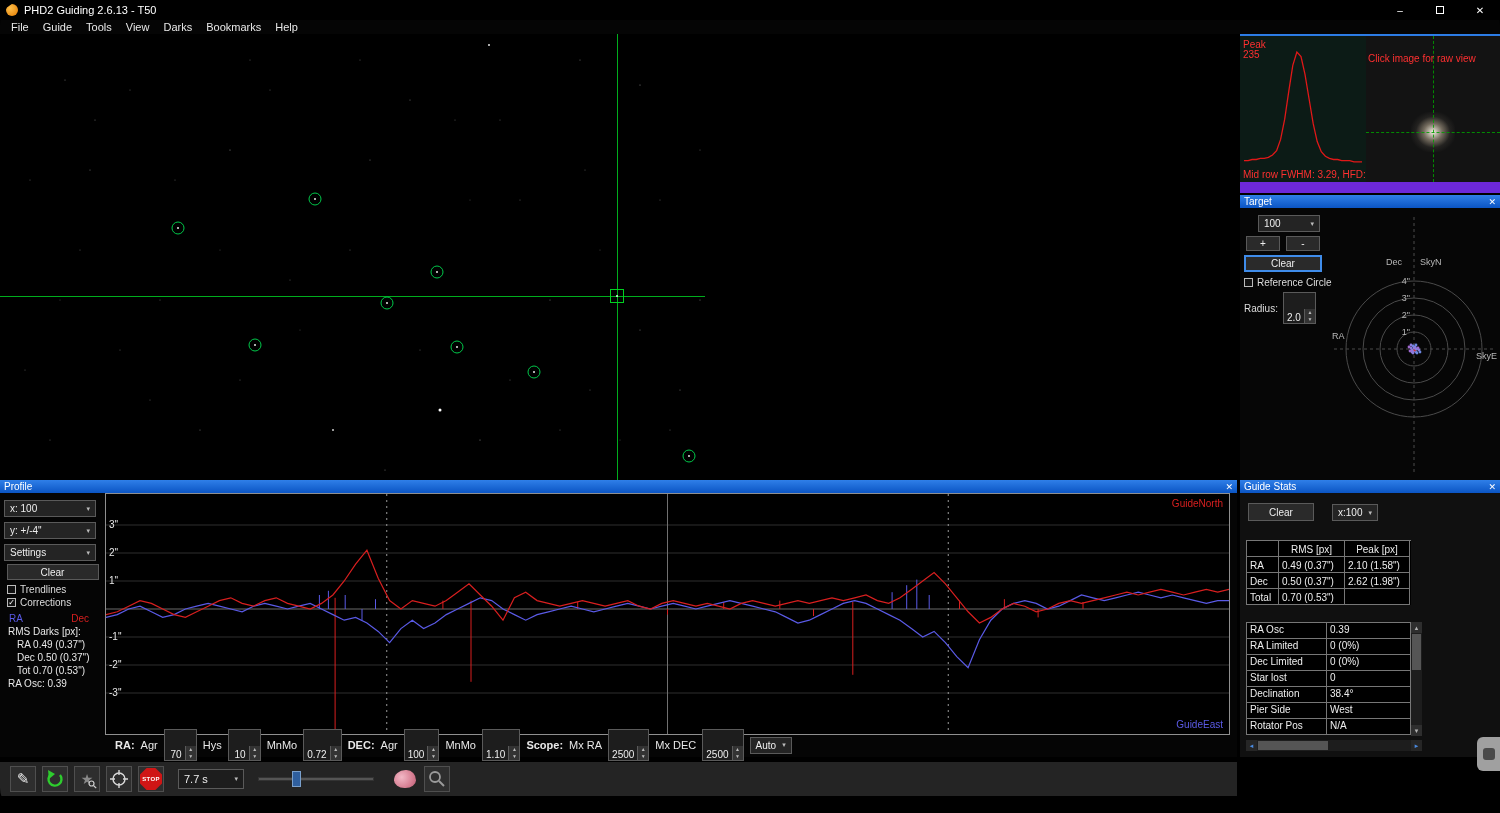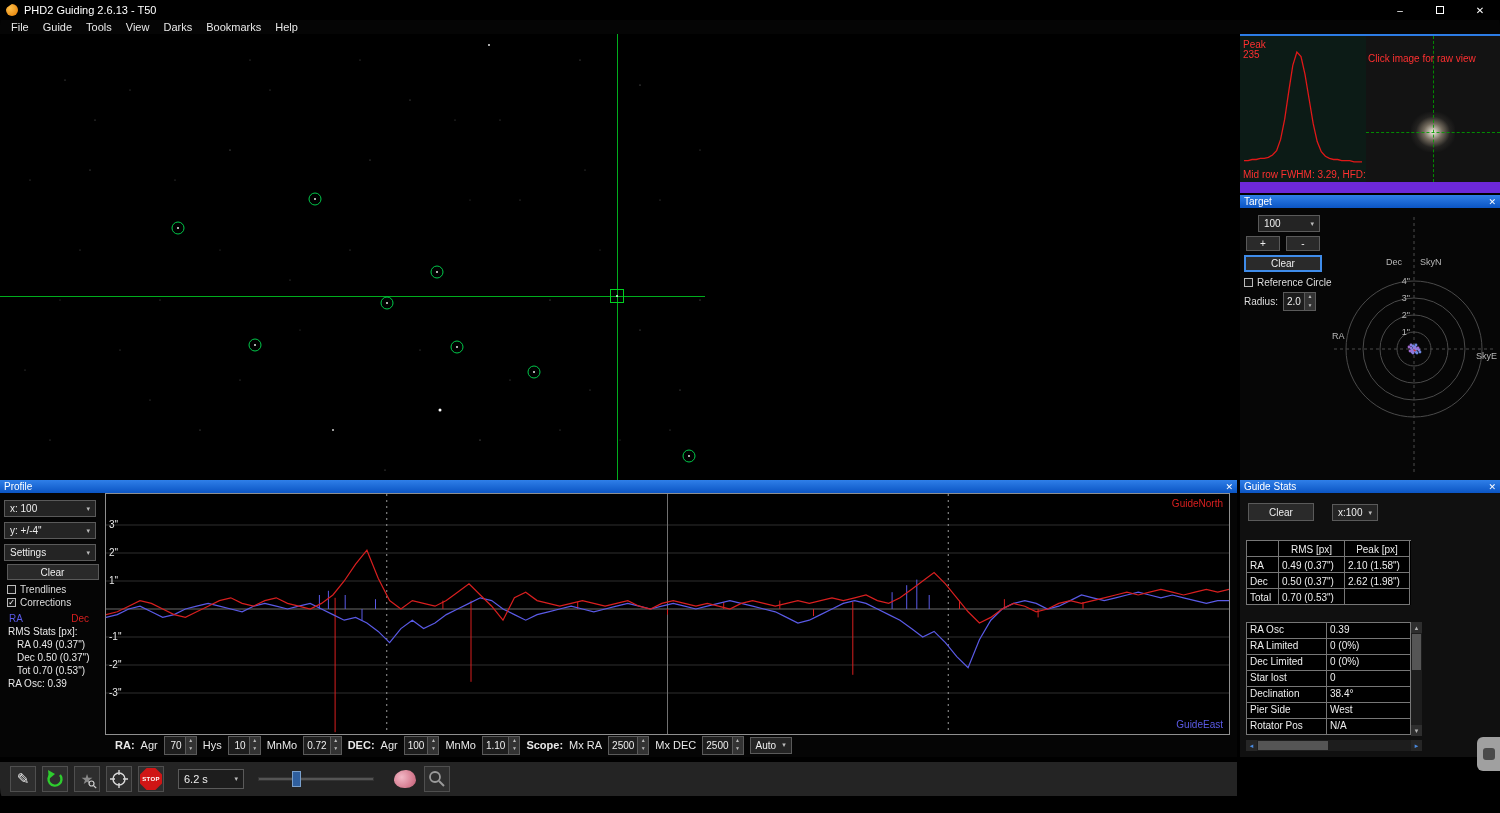--- a/index.html
+++ b/index.html
@@ -48,21 +48,21 @@
   .tg { left:1240px; top:195px; width:260px; height:285px; background:#060606; }
   .dd { display:inline-flex; align-items:center; height:17px; border:1px solid #5a5a5a; background:#242424; padding:0 5px; gap:6px; font-size:10px; color:#eee; }
   .dd-arrow { font-size:7px; color:#bbb; margin-left:auto; }
   .tg-dd { position:absolute; left:18px; top:20px; width:62px; }
   .tg-btn { position:absolute; width:34px; height:15px; background:#2a2a2a; border:1px solid #5a5a5a; color:#eee; font-size:10px; line-height:12px; }
   .plus { left:6px; top:41px; } .minus { left:46px; top:41px; }
   .tg-clear { position:absolute; left:4px; top:60px; width:78px; height:17px; background:#2a2a2a; border:2px solid #3f8cea; color:#eee; font-size:10px; }
   .tg-chk { position:absolute; left:4px; top:82px; display:flex; align-items:center; gap:4px; font-size:10px; color:#ddd; }
   .cbox { width:9px; height:9px; border:1px solid #bbb; background:#111; display:inline-flex; align-items:center; justify-content:center; font-size:8px; color:#fff; }
   .tg-radius { position:absolute; left:4px; top:97px; display:flex; align-items:center; gap:5px; font-size:10px; color:#ddd; }
-  .spin { display:inline-flex; height:19px; border:1px solid #5a5a5a; background:#1d1d1d; }
+  .spin { display:inline-flex; height:32px; border:1px solid #5a5a5a; background:#1d1d1d;align-items:flex-end; }
   .spin-val { padding:0 3px; min-width:20px; font-size:10px; display:flex; align-items:center; justify-content:flex-end; color:#eee; }
   .spin-btns { display:flex; flex-direction:column; width:11px; border-left:1px solid #5a5a5a; }
   .spin-btns i { font-style:normal; font-size:5px; line-height:7px; text-align:center; color:#bbb; background:#333; flex:1; }
   .tg-plot { position:absolute; left:90px; top:12px; width:170px; height:273px; }
   .tlab { position:absolute; font-size:9px; color:#b8b8b8; }
   .tlab.dec { left:56px; top:50px; } .tlab.skyn { left:90px; top:50px; }
   .tlab.ra { left:2px; top:124px; } .tlab.skye { left:146px; top:144px; }
 
   .hist { left:0; top:480px; width:1237px; height:277px; background:#050505; }
   .hist-left { position:absolute; left:0; top:13px; width:105px; height:240px; padding:5px 4px; }
@@ -339,21 +339,21 @@
         <span>Trendlines</span>
       </label>
       <label class="chk">
         <span class="cbox">✓</span>
         <span>Corrections</span>
       </label>
       <div class="legend-row">
         <span style="color: rgb(90, 90, 230);">RA</span>
         <span style="color: rgb(216, 31, 31);">Dec</span>
       </div>
-      <div class="rms">RMS Stats [px]:</div>
+      <div class="rms">RMS Darks [px]:</div>
       <div class="rms ind">RA  0.49 (0.37")</div>
       <div class="rms ind">Dec  0.50 (0.37")</div>
       <div class="rms ind">Tot  0.70 (0.53")</div>
       <div class="rms">RA Osc: 0.39</div>
     </div>
     <div class="hist-graph">
       <svg id="historySvg" width="1123" height="240">
           <line x1="0" y1="31" x2="1123" y2="31" stroke="#2f2f2f" stroke-width="1"></line>
           <line x1="0" y1="59" x2="1123" y2="59" stroke="#2f2f2f" stroke-width="1"></line>
           <line x1="0" y1="87" x2="1123" y2="87" stroke="#2f2f2f" stroke-width="1"></line>
@@ -566,21 +566,21 @@
         <line x1="1" y1="10" x2="6" y2="10" stroke="#d8d8d8" stroke-width="1.4"></line>
         <line x1="14" y1="10" x2="19" y2="10" stroke="#d8d8d8" stroke-width="1.4"></line>
       </svg>
     </div>
     <div class="tbtn">
       <span class="octagon">
           <span>STOP</span>
         </span>
     </div>
     <div class="exp-dd">
-      <span>6.2 s</span>
+      <span>7.7 s</span>
       <span class="dd-arrow">▾</span>
     </div>
     <div class="slider">
       <div class="track"></div>
       <div class="handle"></div>
     </div>
     <div class="tbtn brainb">
       <div class="brain"></div>
     </div>
     <div class="tbtn">

